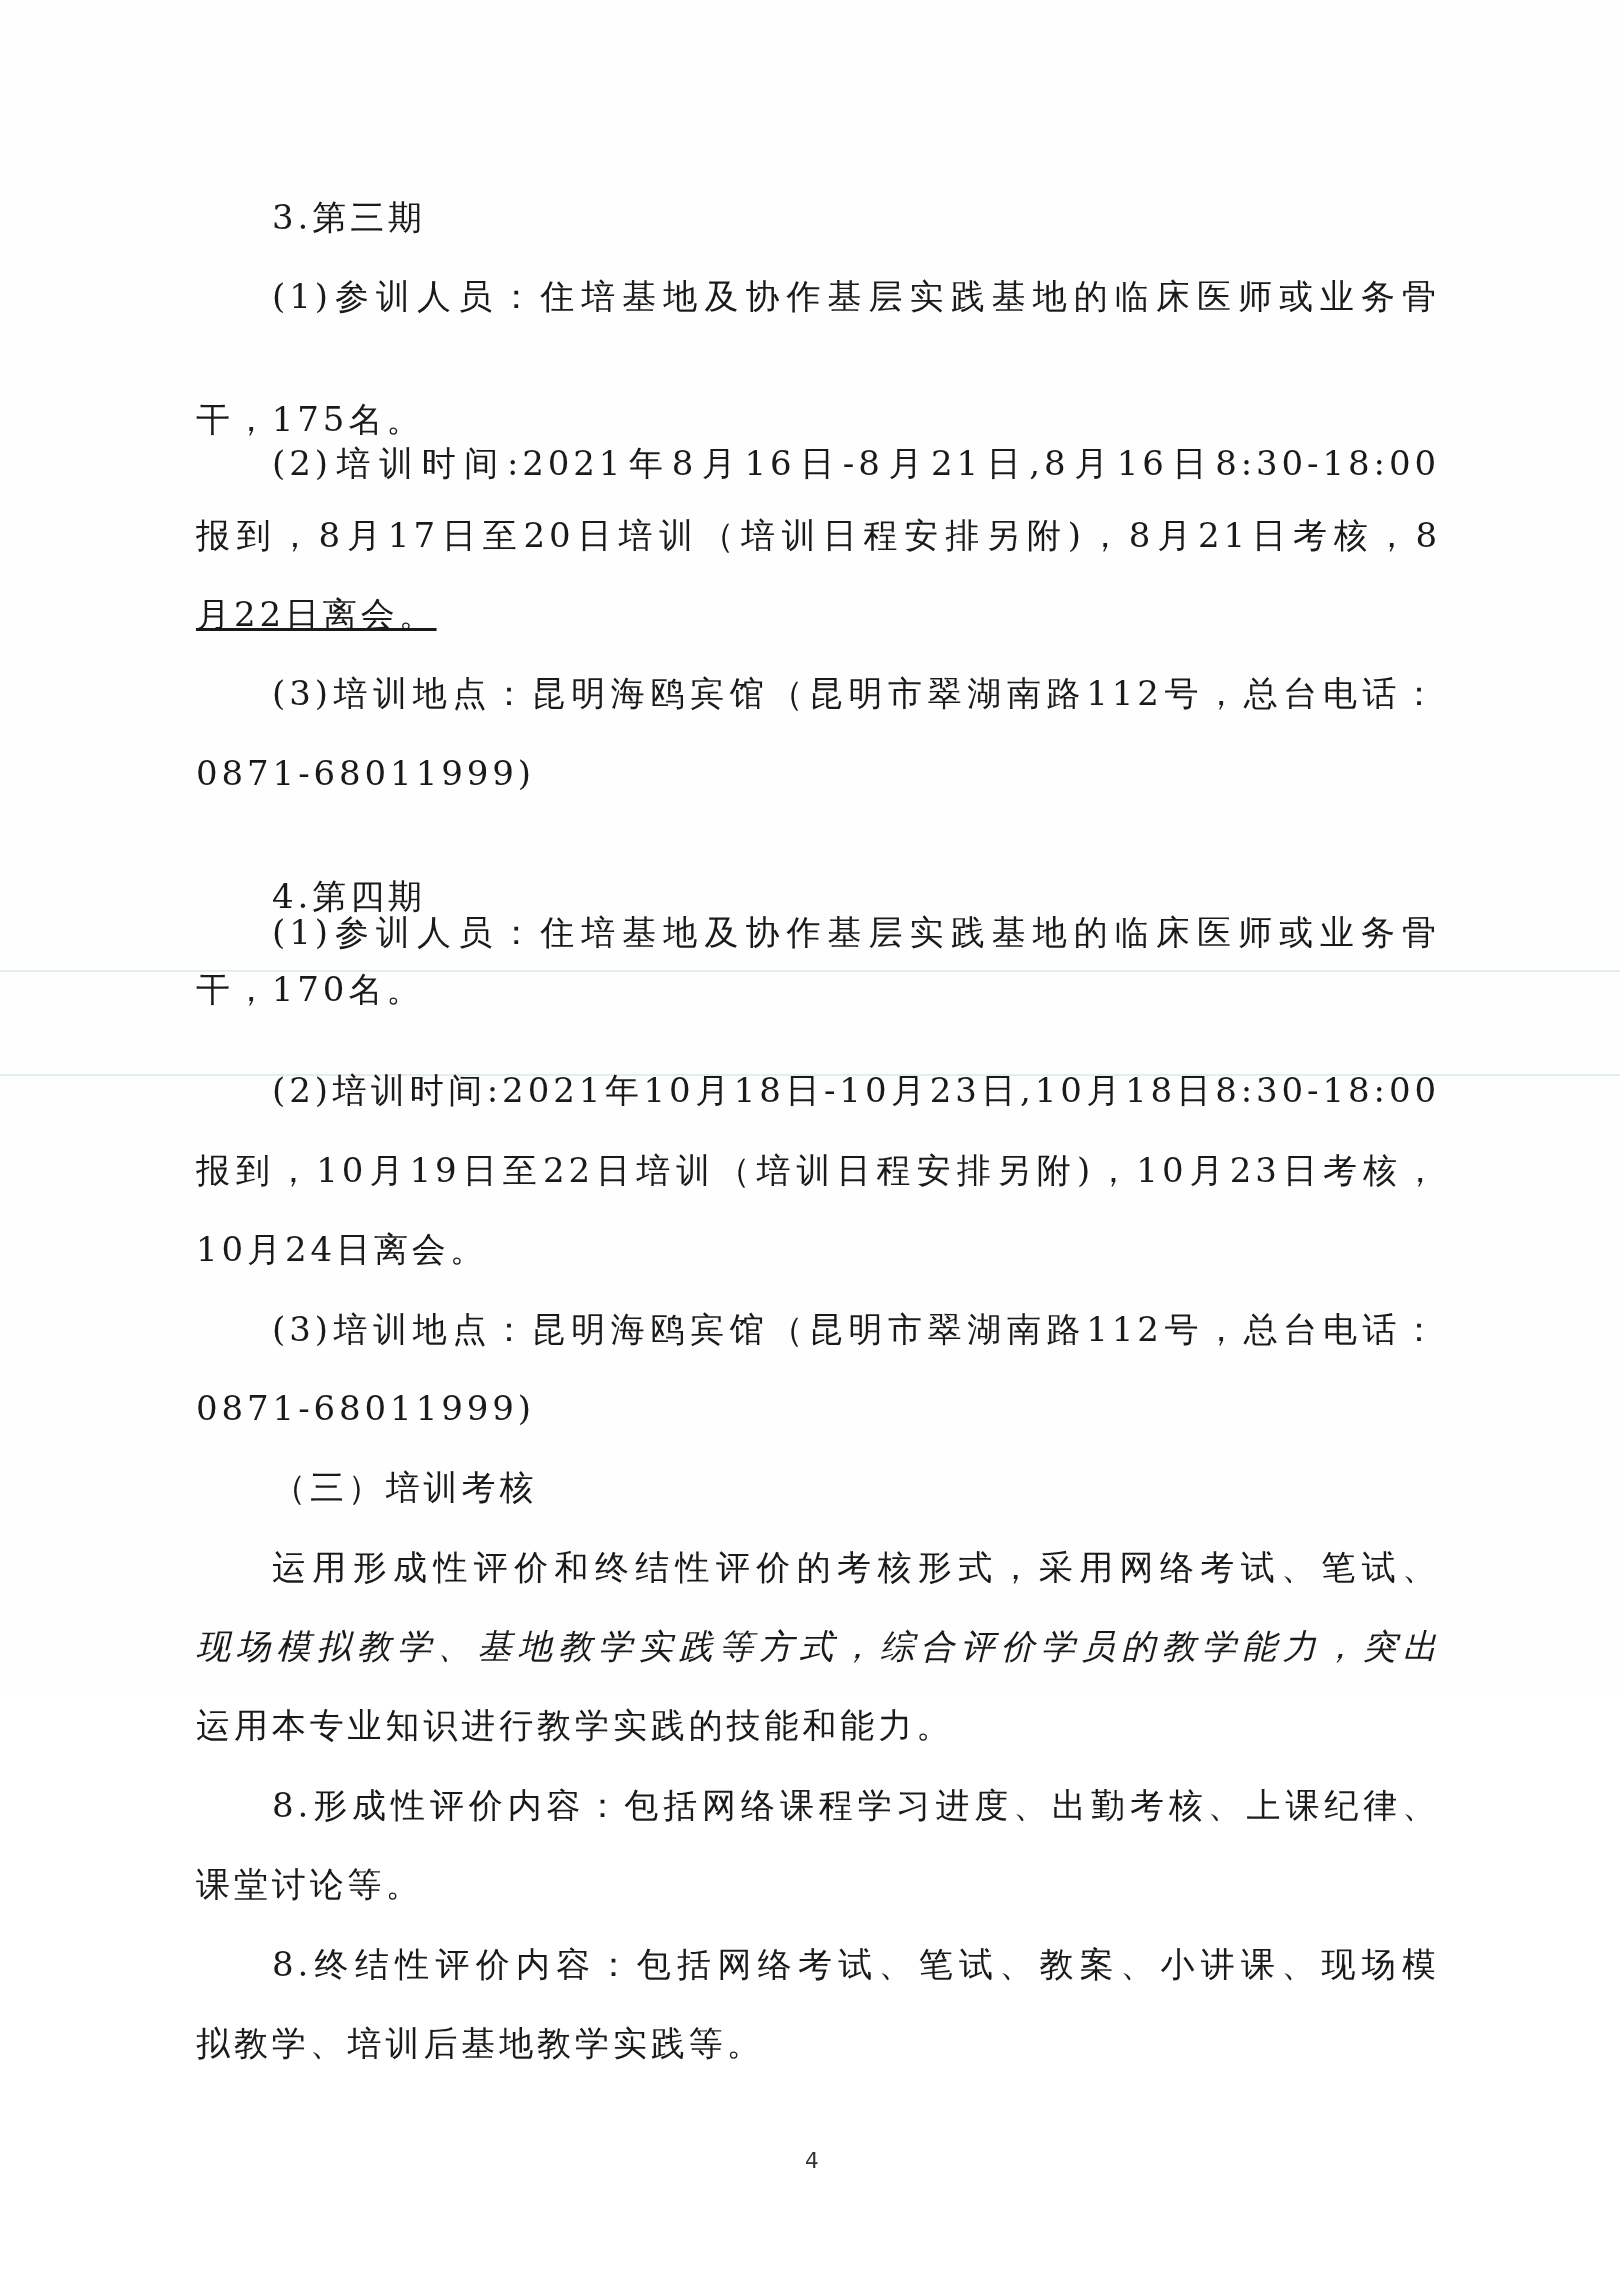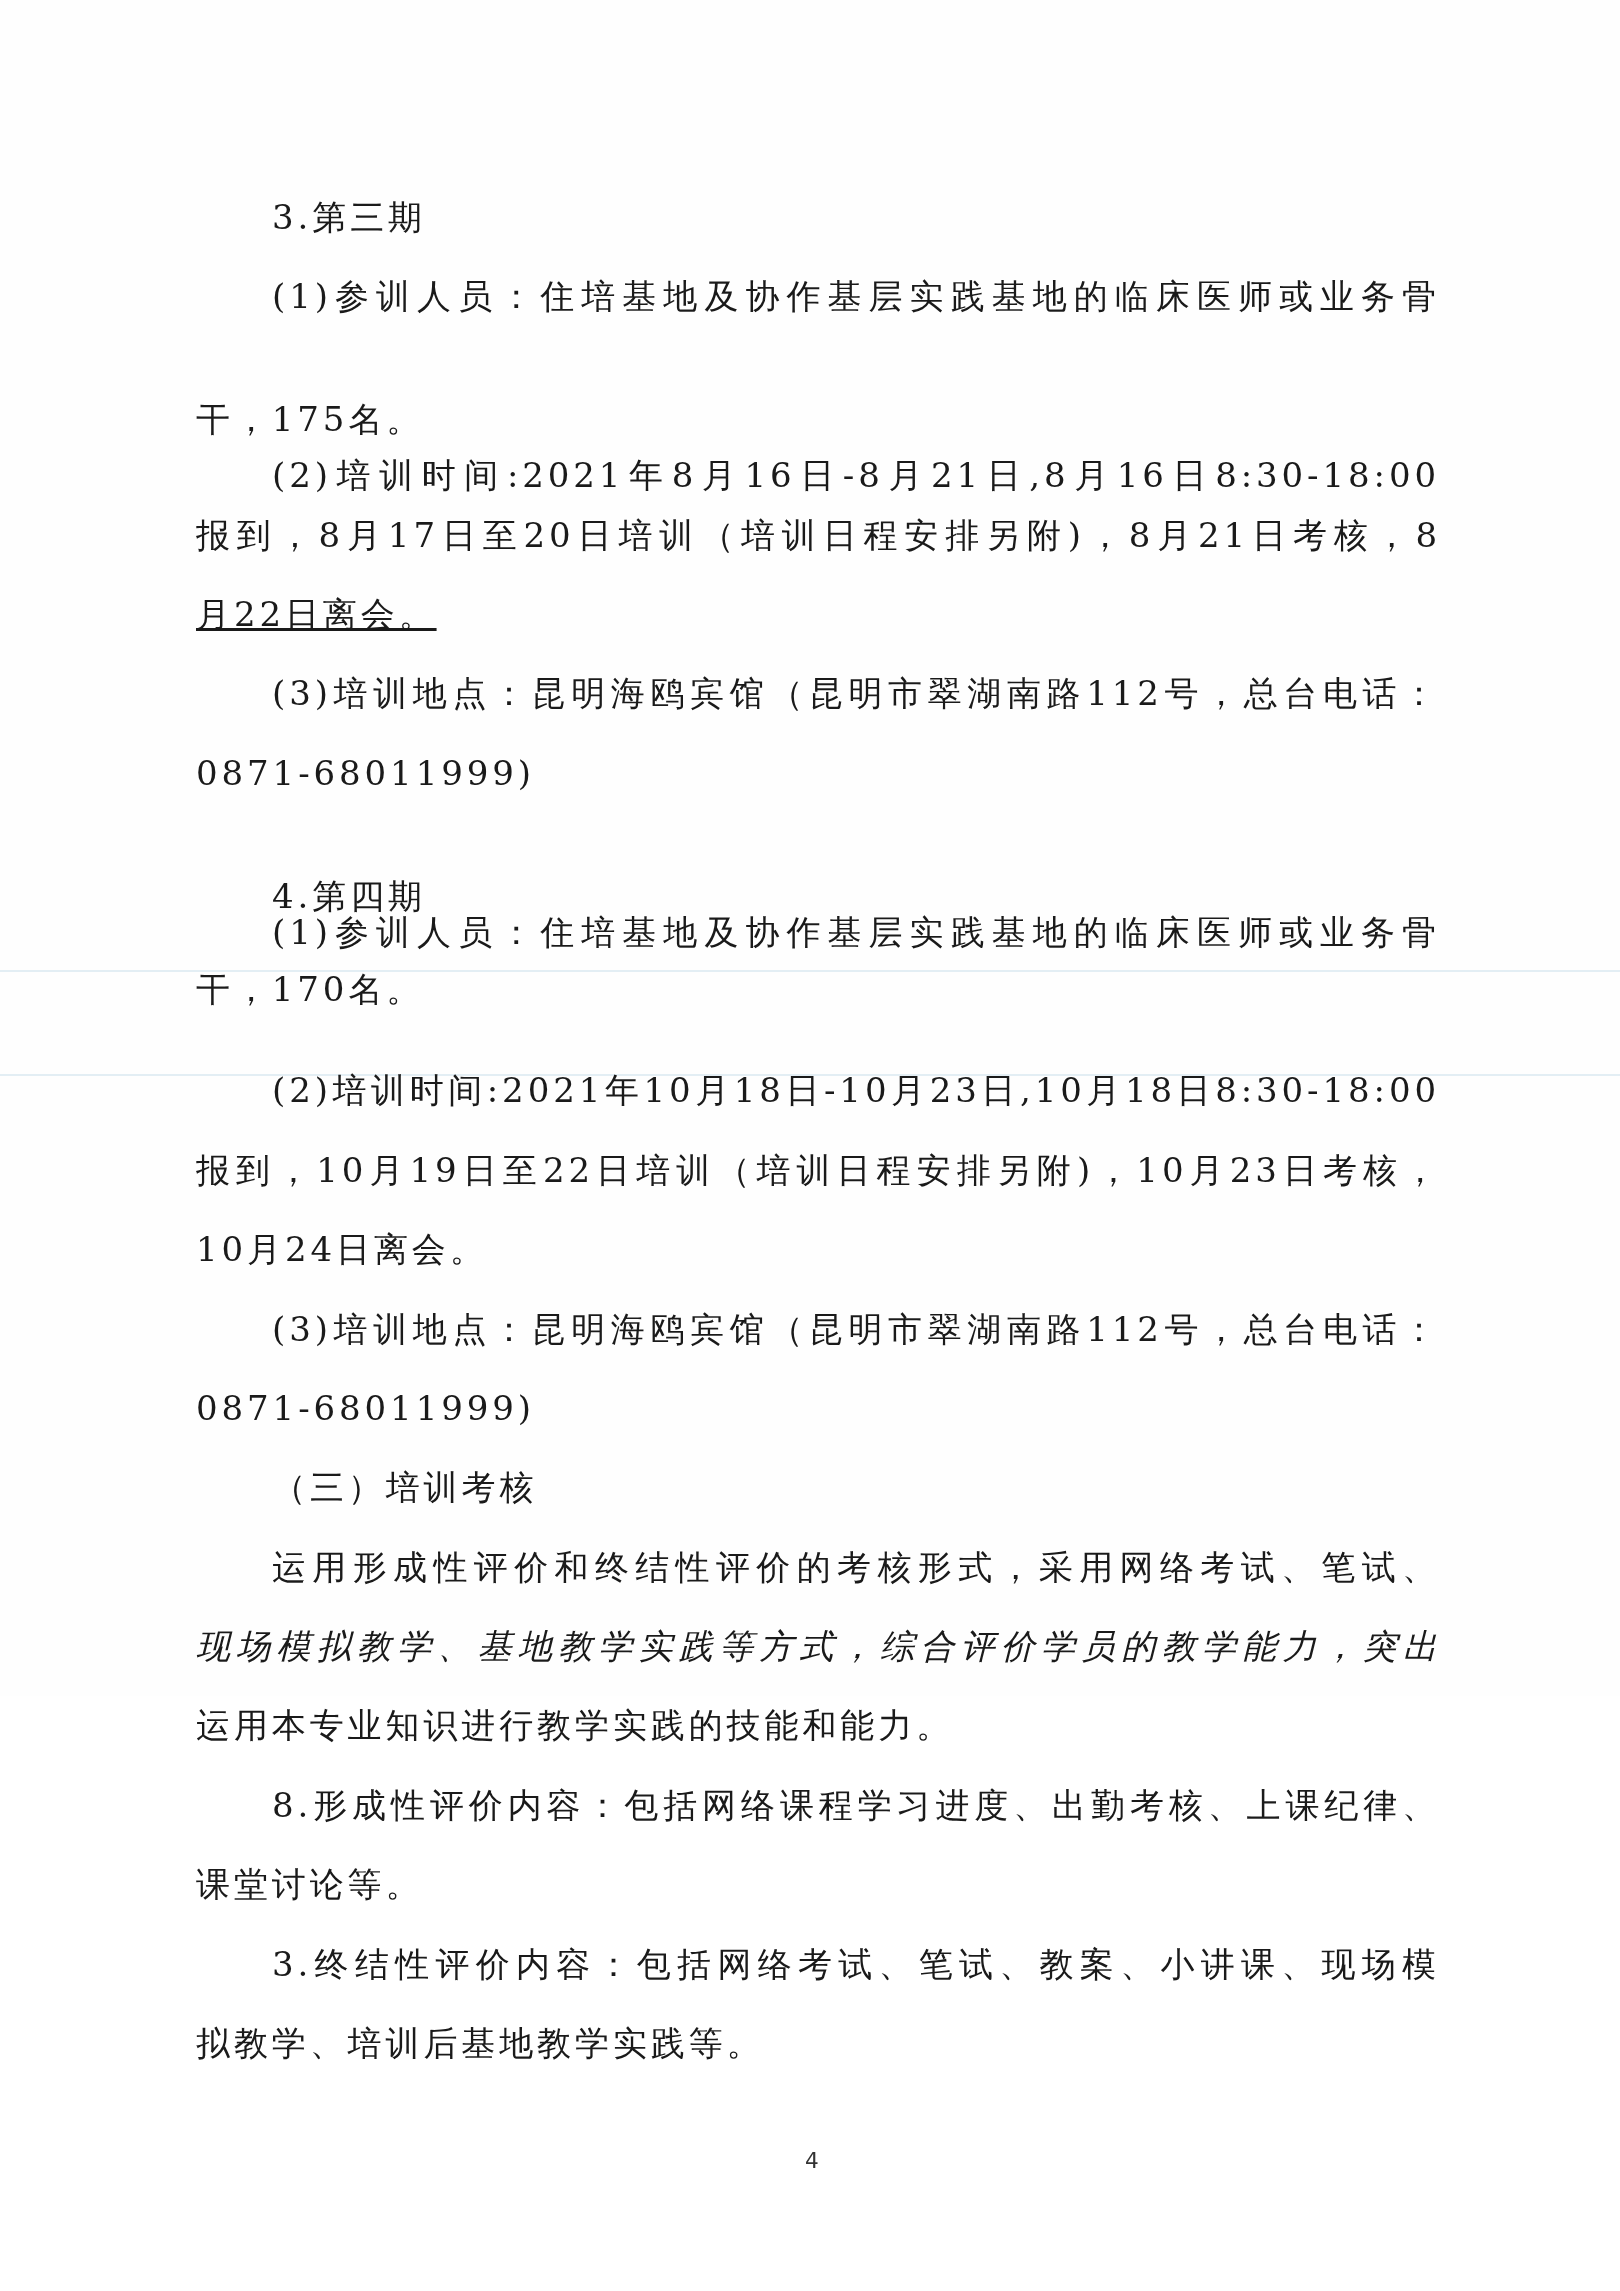--- a/index.html
+++ b/index.html
@@ -57,38 +57,38 @@
 <body>
 
 <div class="page">
   <div class="scan-rule" style="top:970px;"></div>
   <div class="scan-rule" style="top:1074px;"></div>
 
   <div id="lines">
       <div class="line indent short" style="top: 196px;">3.第三期</div>
       <div class="line indent" style="top: 275px;">(1)参训人员：住培基地及协作基层实践基地的临床医师或业务骨</div>
       <div class="line short" style="top: 355px; margin-top: 43px;">干，175名。</div>
-      <div class="line indent" style="top: 454px;">(2)培训时间:2021年8月16日-8月21日,8月16日8:30-18:00</div>
+      <div class="line indent" style="top: 442px;">(2)培训时间:2021年8月16日-8月21日,8月16日8:30-18:00</div>
       <div class="line" style="top: 514px;">报到，8月17日至20日培训（培训日程安排另附)，8月21日考核，8</div>
       <div class="line short" style="top: 593px; text-decoration: underline;">月22日离会。</div>
       <div class="line indent" style="top: 672px;">(3)培训地点：昆明海鸥宾馆（昆明市翠湖南路112号，总台电话：</div>
       <div class="line short" style="top: 752px;">0871-68011999)</div>
       <div class="line indent short" style="top: 831px; margin-top: 44px;">4.第四期</div>
       <div class="line indent" style="top: 911px;">(1)参训人员：住培基地及协作基层实践基地的临床医师或业务骨</div>
       <div class="line short" style="top: 968px;">干，170名。</div>
       <div class="line indent" style="top: 1069px;">(2)培训时间:2021年10月18日-10月23日,10月18日8:30-18:00</div>
       <div class="line" style="top: 1149px;">报到，10月19日至22日培训（培训日程安排另附)，10月23日考核，</div>
       <div class="line short" style="top: 1228px;">10月24日离会。</div>
       <div class="line indent" style="top: 1308px;">(3)培训地点：昆明海鸥宾馆（昆明市翠湖南路112号，总台电话：</div>
       <div class="line short" style="top: 1387px;">0871-68011999)</div>
       <div class="line indent short" style="top: 1466px;">（三）培训考核</div>
       <div class="line indent" style="top: 1546px;">运用形成性评价和终结性评价的考核形式，采用网络考试、笔试、</div>
       <div class="line" style="top: 1625px; font-style: italic;">现场模拟教学、基地教学实践等方式，综合评价学员的教学能力，突出</div>
       <div class="line short" style="top: 1704px;">运用本专业知识进行教学实践的技能和能力。</div>
       <div class="line indent" style="top: 1784px;">8.形成性评价内容：包括网络课程学习进度、出勤考核、上课纪律、</div>
       <div class="line short" style="top: 1863px;">课堂讨论等。</div>
-      <div class="line indent" style="top: 1943px;">3.终结性评价内容：包括网络考试、笔试、教案、小讲课、现场模</div>
+      <div class="line indent" style="top: 1943px;">8.终结性评价内容：包括网络考试、笔试、教案、小讲课、现场模</div>
       <div class="line short" style="top: 2022px;">拟教学、培训后基地教学实践等。</div>
     </div>
 
   <div class="page-number">4</div>
 </div>
 
 
 </body></html>

